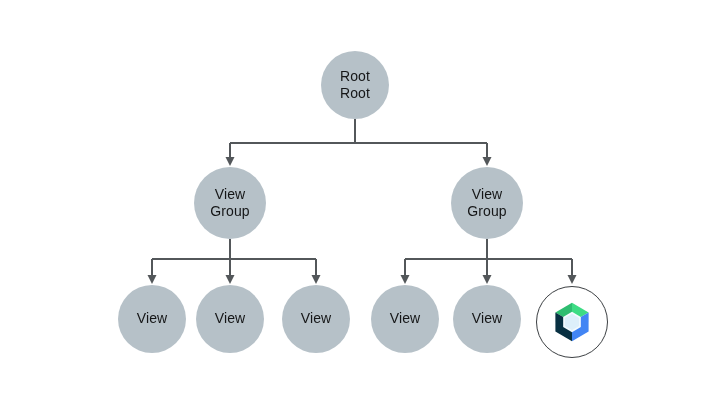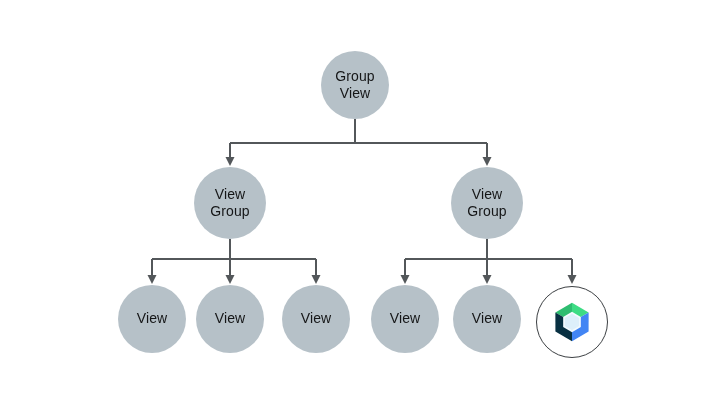--- a/index.html
+++ b/index.html
@@ -89,21 +89,21 @@
     </g>
     <g>
       <path class="connector" d="M487 239 V259 M405 259 H572 M405 259 V276 M487 259 V276 M572 259 V276"></path>
       <polygon class="arrowhead" points="400.5,275 409.5,275 405,284"></polygon>
       <polygon class="arrowhead" points="482.5,275 491.5,275 487,284"></polygon>
       <polygon class="arrowhead" points="567.5,275 576.5,275 572,284"></polygon>
     </g>
   </svg>
 
   <div class="node node-root">
-    <span class="label">Group View</span>
+    <span class="label">Root Root</span>
   </div>
 
   <div class="node node-vg-l">
     <span class="label">View Group</span>
   </div>
 
   <div class="node node-vg-r">
     <span class="label">View Group</span>
   </div>
 

